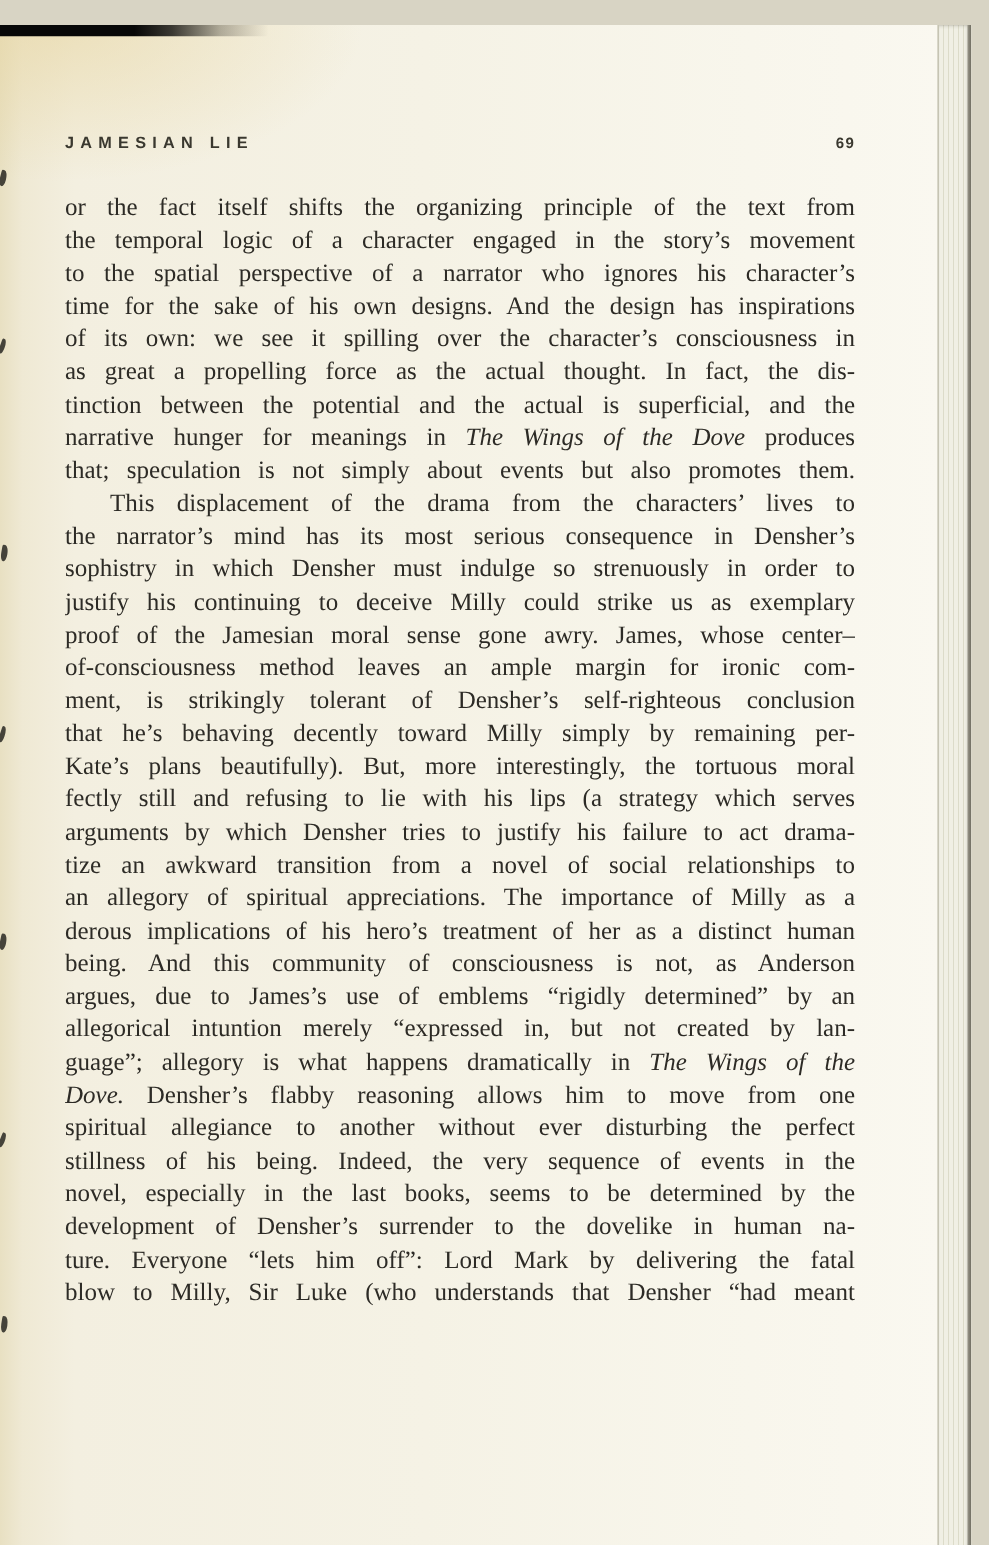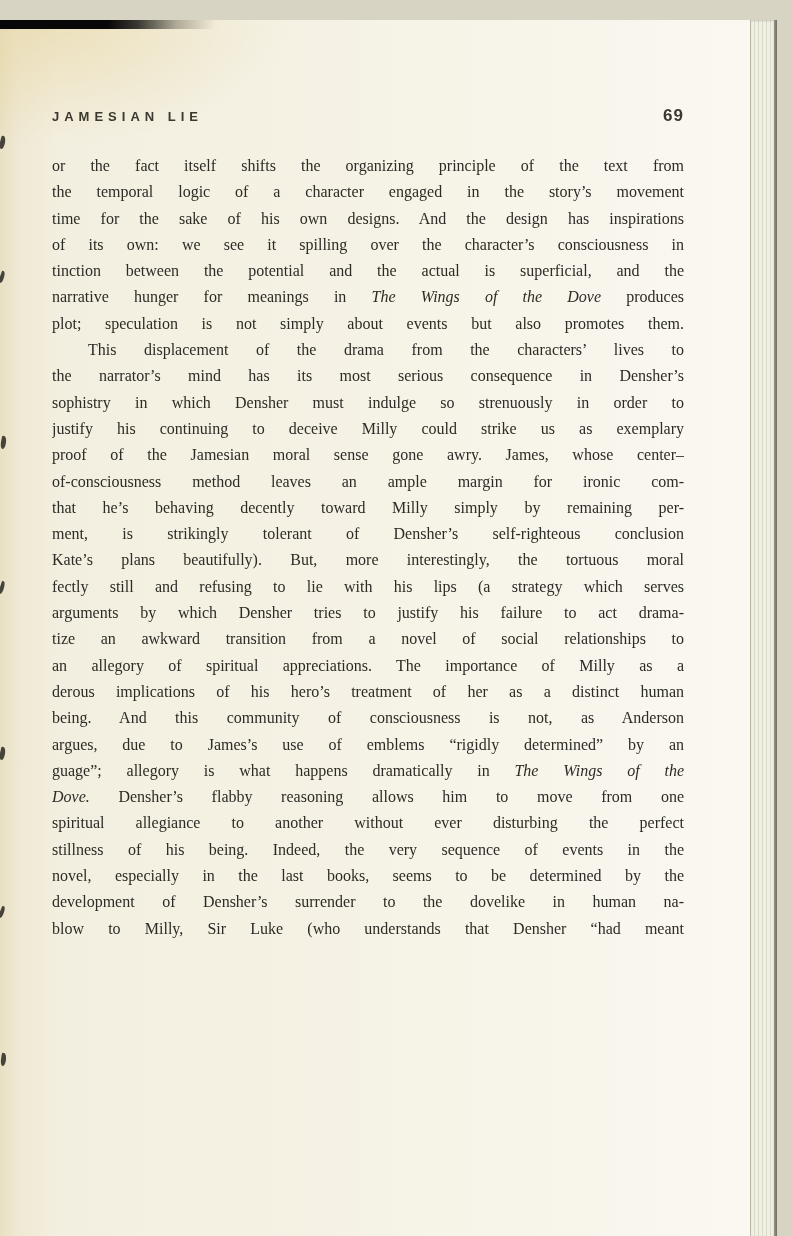--- a/index.html
+++ b/index.html
@@ -53,25 +53,25 @@
   .s5 { left: 0px; top: 727px; width: 5px; height: 13px; transform: rotate(12deg); }
   .s6 { left: 0px; top: 886px; width: 4px; height: 12px; transform: rotate(22deg); }
   .s7 { left: 1px; top: 1033px; width: 5px; height: 13px; transform: rotate(9deg); }
   .page { position: absolute; left: 52px; top: 86px; width: 632px; }
   .header {
     display: flex; justify-content: space-between; align-items: baseline;
     height: 16px; font-family: "Liberation Sans", sans-serif;
     font-weight: bold; color: var(--header-ink);
   }
   .running-title { font-size: 13px; letter-spacing: 5px; }
-  .page-number { font-size: 17px; letter-spacing: 1px; }
+  .page-number { font-size: 12px; letter-spacing: 1px; }
   .body {
     margin-top: 31px;
     font-family: "Liberation Serif", "DejaVu Serif", serif;
-    font-size: 16px; line-height: 26.3px; color: var(--ink);
+    font-size: 20px; line-height: 26.3px; color: var(--ink);
   }
   .line {
     height: 26.3px; overflow: hidden;
     text-align: justify; text-align-last: justify; text-justify: inter-word;
   }
   .line.indent { text-indent: 36px; }
   .it { font-style: italic; }
 </style>
 </head>
 <body>
@@ -81,47 +81,51 @@
   <div class="scan-bar"></div>
 
   <div class="page">
     <div class="header">
       <span class="running-title">JAMESIAN LIE</span>
       <span class="page-number">69</span>
     </div>
     <div class="body">
         <div class="line"><span>or the fact itself shifts the organizing principle of the text from</span></div>
         <div class="line"><span>the temporal logic of a character engaged in the story’s movement</span></div>
+        <div class="line"><span>to the spatial perspective of a narrator who ignores his character’s</span></div>
         <div class="line"><span>time for the sake of his own designs. And the design has inspirations</span></div>
         <div class="line"><span>of its own: we see it spilling over the character’s consciousness in</span></div>
+        <div class="line"><span>as great a propelling force as the actual thought. In fact, the dis-</span></div>
         <div class="line"><span>tinction between the potential and the actual is superficial, and the</span></div>
         <div class="line"><span>narrative hunger for meanings in </span><span class="it">The Wings of the Dove</span><span> produces</span></div>
-        <div class="line"><span>plot; speculation is not simply about events but also promotes them.</span></div>
+        <div class="line"><span>that; speculation is not simply about events but also promotes them.</span></div>
         <div class="line indent"><span>This displacement of the drama from the characters’ lives to</span></div>
         <div class="line"><span>the narrator’s mind has its most serious consequence in Densher’s</span></div>
         <div class="line"><span>sophistry in which Densher must indulge so strenuously in order to</span></div>
         <div class="line"><span>justify his continuing to deceive Milly could strike us as exemplary</span></div>
         <div class="line"><span>proof of the Jamesian moral sense gone awry. James, whose center–</span></div>
         <div class="line"><span>of-consciousness method leaves an ample margin for ironic com-</span></div>
+        <div class="line"><span>ment, is strikingly tolerant of Densher’s self-righteous conclusion</span></div>
         <div class="line"><span>that he’s behaving decently toward Milly simply by remaining per-</span></div>
-        <div class="line"><span>ment, is strikingly tolerant of Densher’s self-righteous conclusion</span></div>
         <div class="line"><span>Kate’s plans beautifully). But, more interestingly, the tortuous moral</span></div>
         <div class="line"><span>fectly still and refusing to lie with his lips (a strategy which serves</span></div>
         <div class="line"><span>arguments by which Densher tries to justify his failure to act drama-</span></div>
         <div class="line"><span>tize an awkward transition from a novel of social relationships to</span></div>
         <div class="line"><span>an allegory of spiritual appreciations. The importance of Milly as a</span></div>
         <div class="line"><span>derous implications of his hero’s treatment of her as a distinct human</span></div>
         <div class="line"><span>being. And this community of consciousness is not, as Anderson</span></div>
         <div class="line"><span>argues, due to James’s use of emblems “rigidly determined” by an</span></div>
+        <div class="line"><span>allegorical intuntion merely “expressed in, but not created by lan-</span></div>
         <div class="line"><span>guage”; allegory is what happens dramatically in </span><span class="it">The Wings of the</span></div>
         <div class="line"><span class="it">Dove.</span><span> Densher’s flabby reasoning allows him to move from one</span></div>
         <div class="line"><span>spiritual allegiance to another without ever disturbing the perfect</span></div>
         <div class="line"><span>stillness of his being. Indeed, the very sequence of events in the</span></div>
         <div class="line"><span>novel, especially in the last books, seems to be determined by the</span></div>
         <div class="line"><span>development of Densher’s surrender to the dovelike in human na-</span></div>
+        <div class="line"><span>ture. Everyone “lets him off”: Lord Mark by delivering the fatal</span></div>
         <div class="line"><span>blow to Milly, Sir Luke (who understands that Densher “had meant</span></div>
       </div>
   </div>
 
   <div class="speck s1"></div>
   <div class="speck s2"></div>
   <div class="speck s3"></div>
   <div class="speck s4"></div>
   <div class="speck s5"></div>
   <div class="speck s6"></div>

